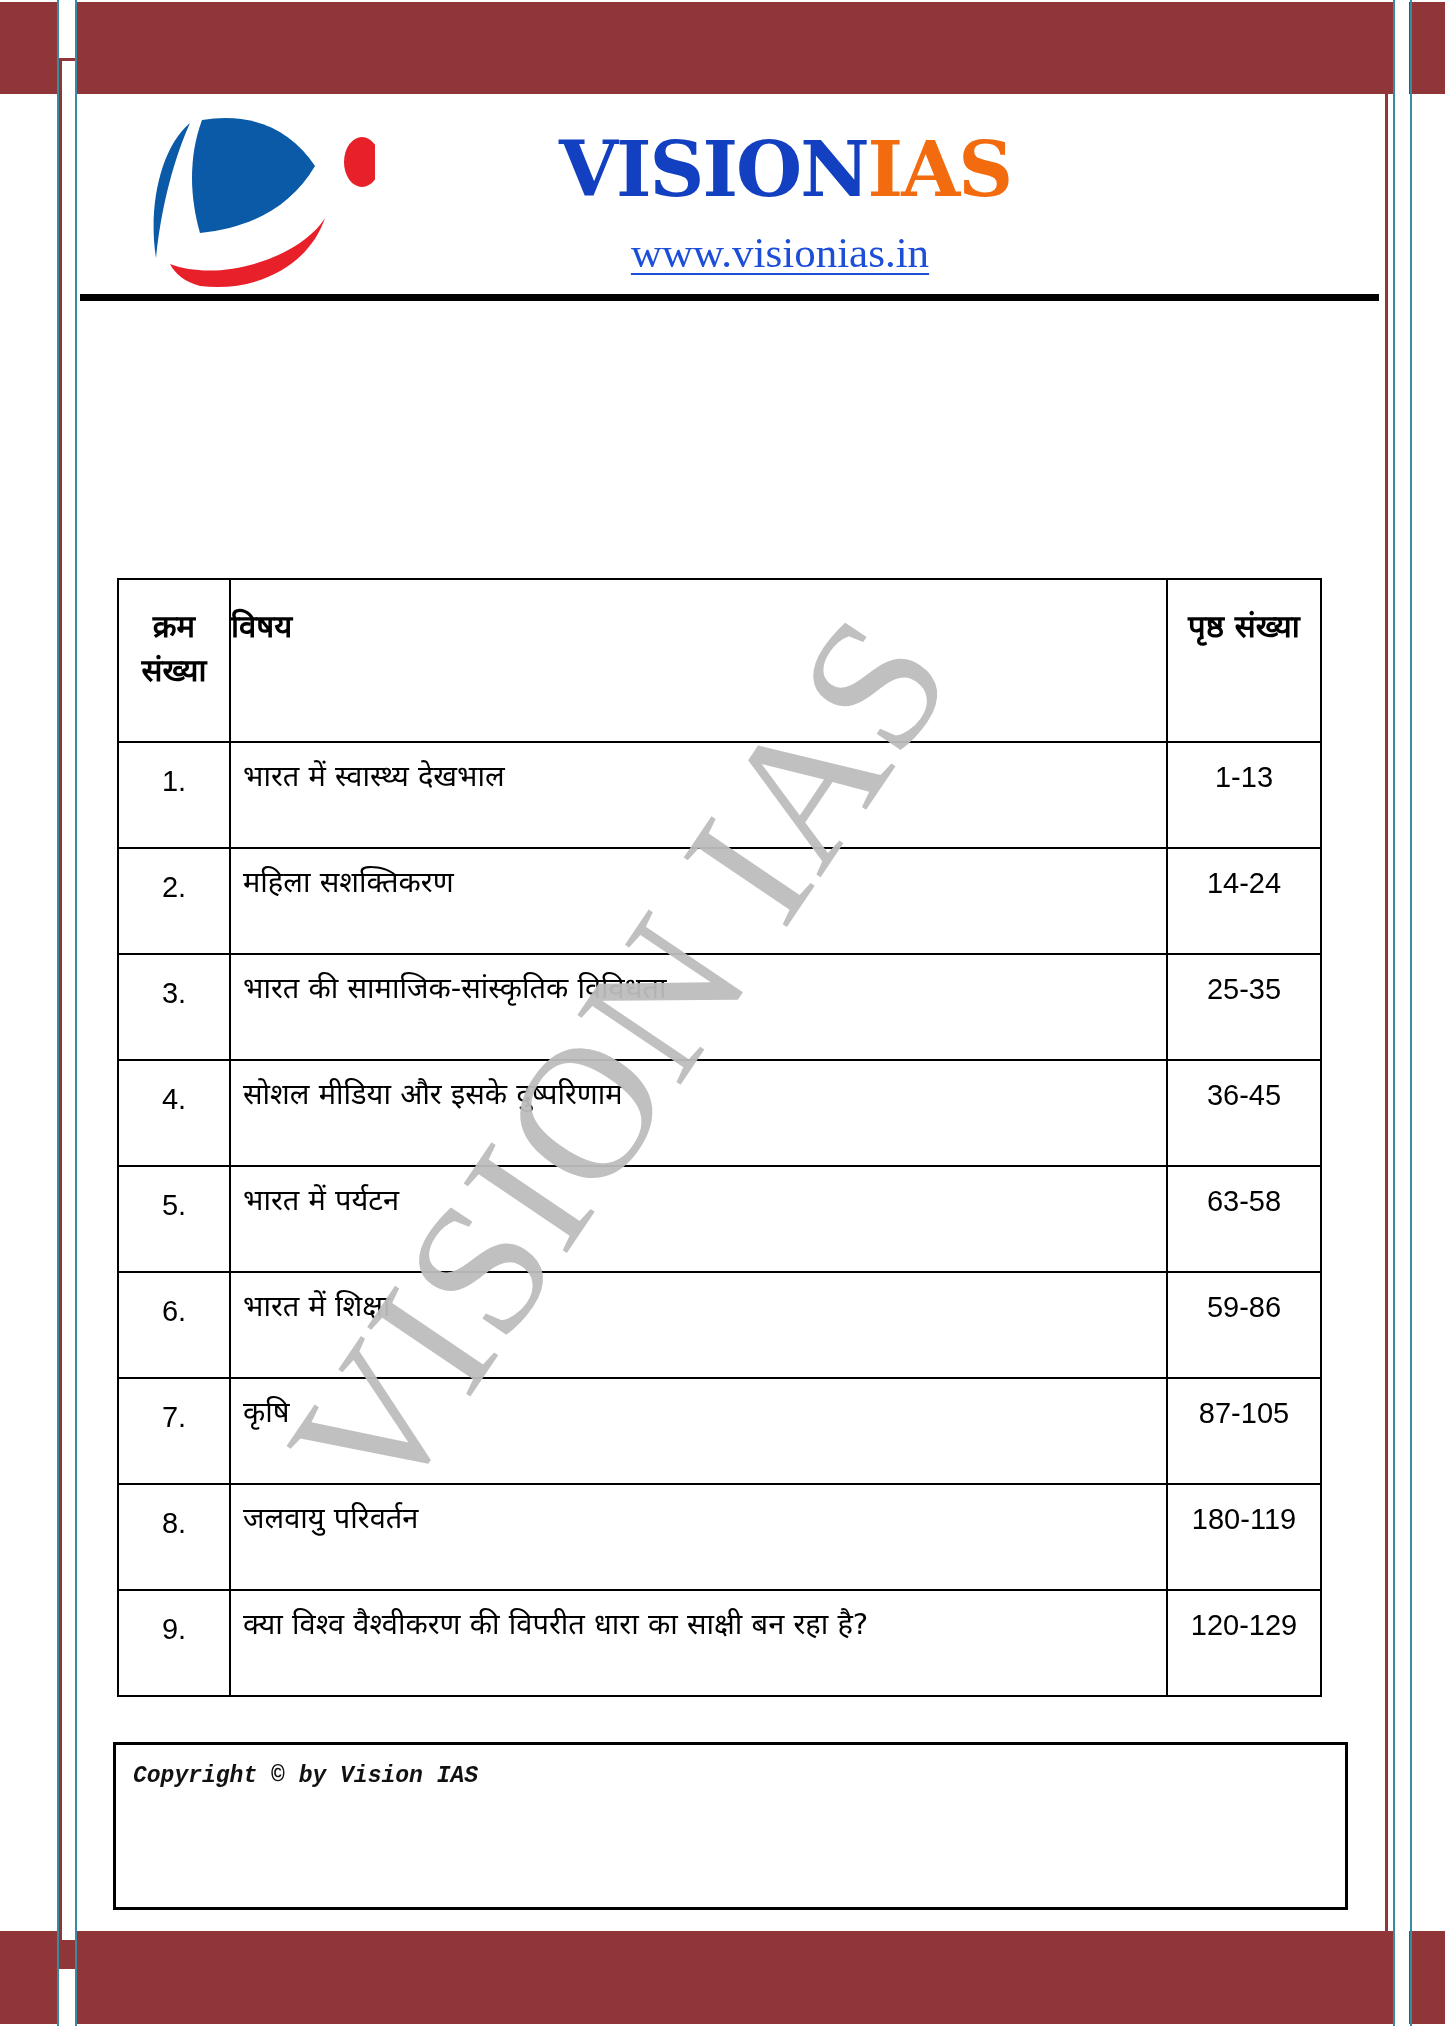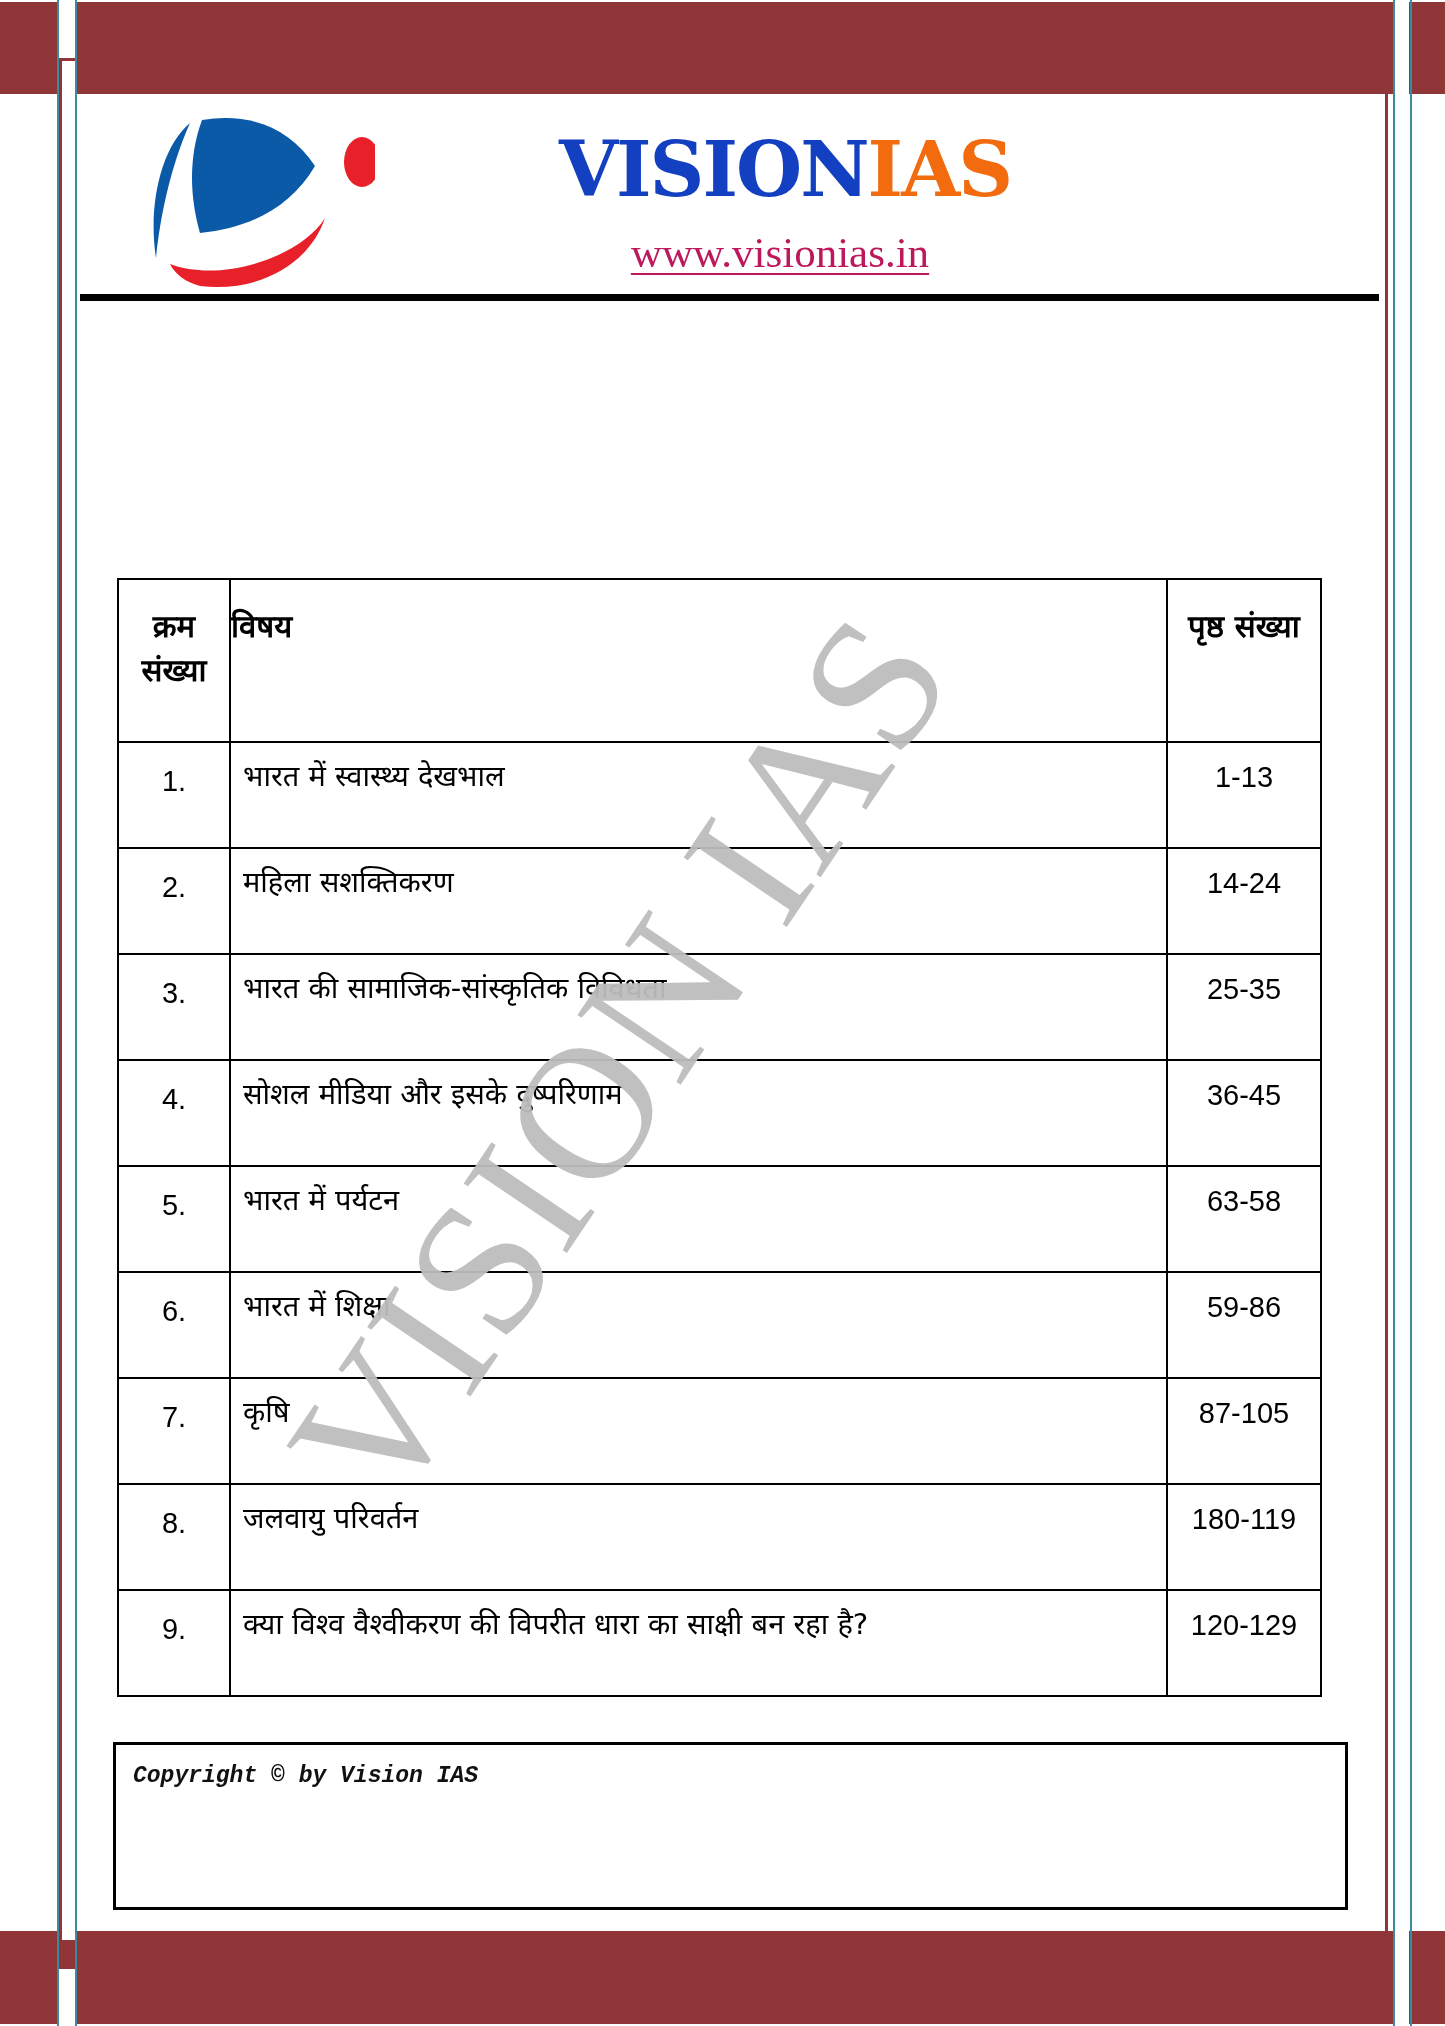--- a/index.html
+++ b/index.html
@@ -19,21 +19,21 @@
   .gap-white { position:absolute; background:#ffffff; }
 
   
   .logo { position:absolute; left:140px; top:108px; width:235px; height:180px; }
   .brand { position:absolute; left:555px; top:122px; width:460px; text-align:center;
            font-family:"DejaVu Serif", "Liberation Serif", serif; font-weight:bold;
            font-size:76px; letter-spacing:-2px; line-height:96px; white-space:nowrap; }
   .brand .b1 { color:#1240c0; }
   .brand .b2 { color:#f26b0f; }
   .url { position:absolute; left:560px; top:228px; width:440px; text-align:center;
-         font-family:"Liberation Serif", serif; font-size:43px; color:#be185d;
+         font-family:"Liberation Serif", serif; font-size:43px; color:#1d4ed8;
          text-decoration:underline; text-decoration-thickness:2px; text-underline-offset:6px; line-height:50px; }
   .rule { position:absolute; left:80px; top:294px; width:1299px; height:7px; background:#000; }
 
   
   .watermark { position:absolute; left:20px; top:960px; width:1200px; text-align:center;
                font-family:"Liberation Serif", serif; font-size:190px; color:#bdbdbd;
                transform:rotate(-56deg); transform-origin:50% 50%; white-space:nowrap;
                letter-spacing:2px; line-height:200px; opacity:0.95; }
 
   

